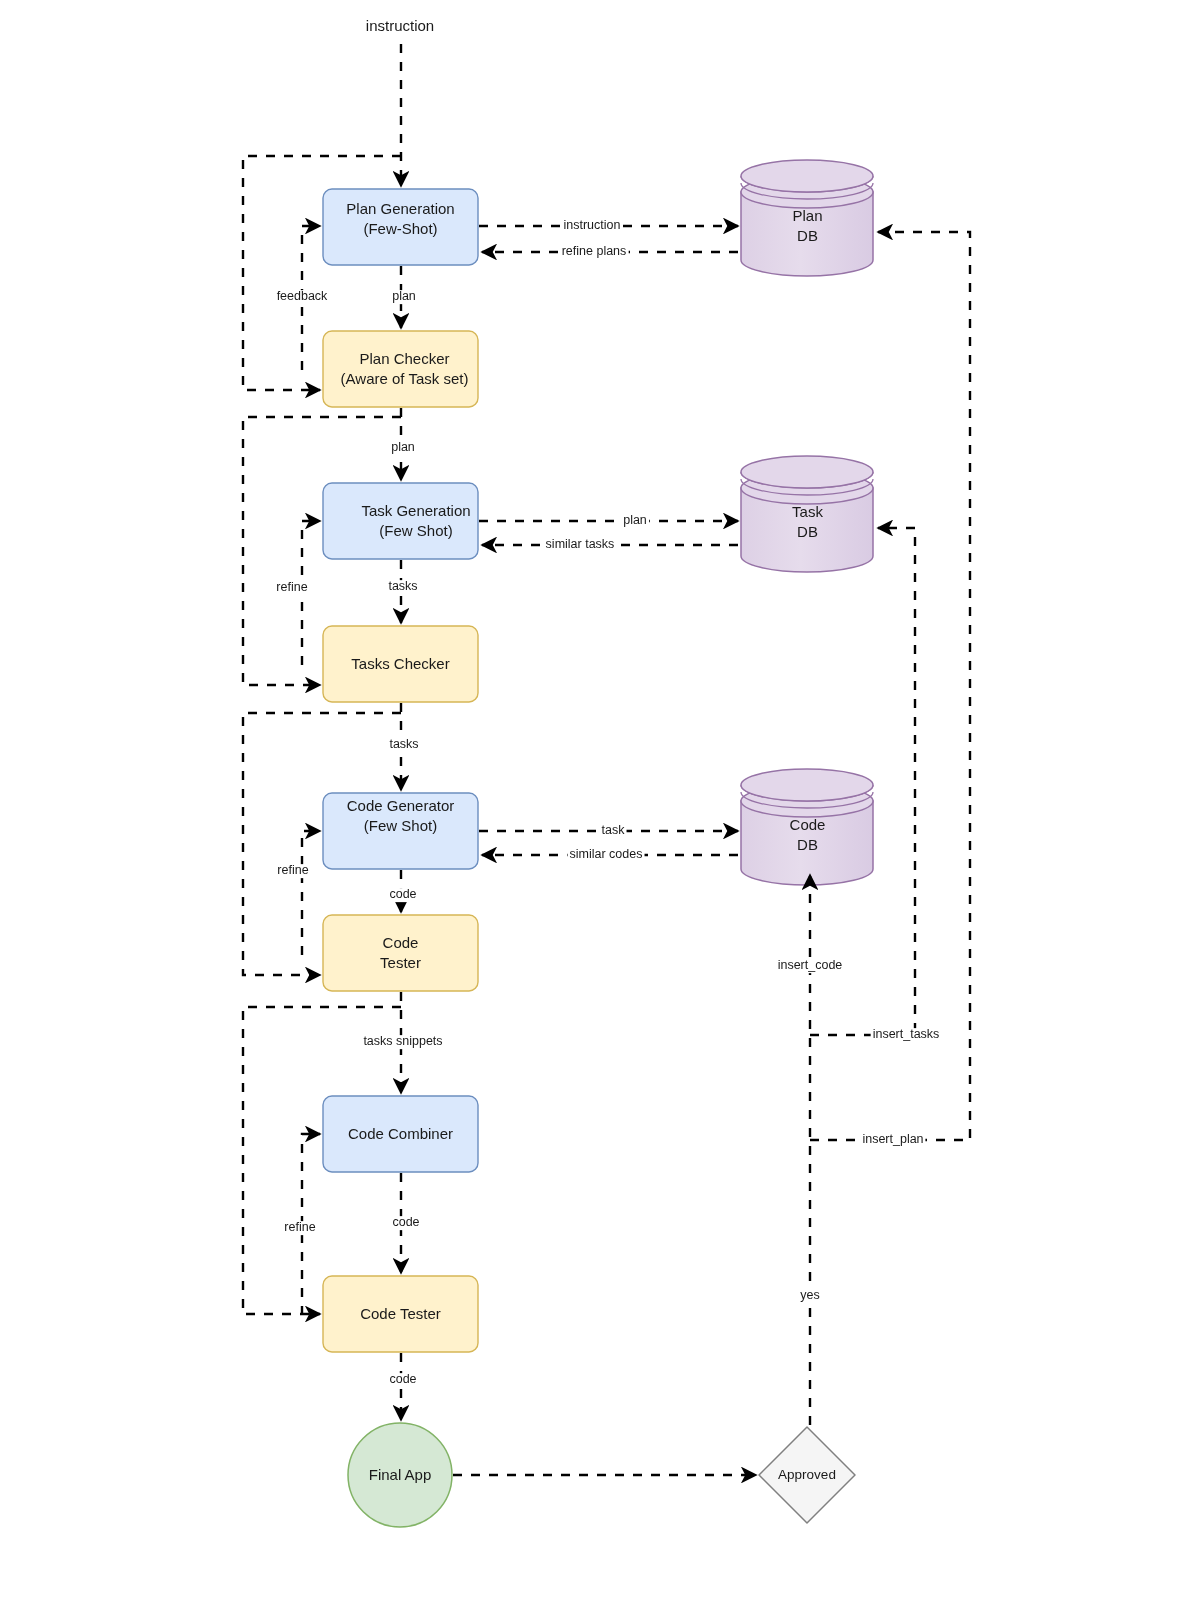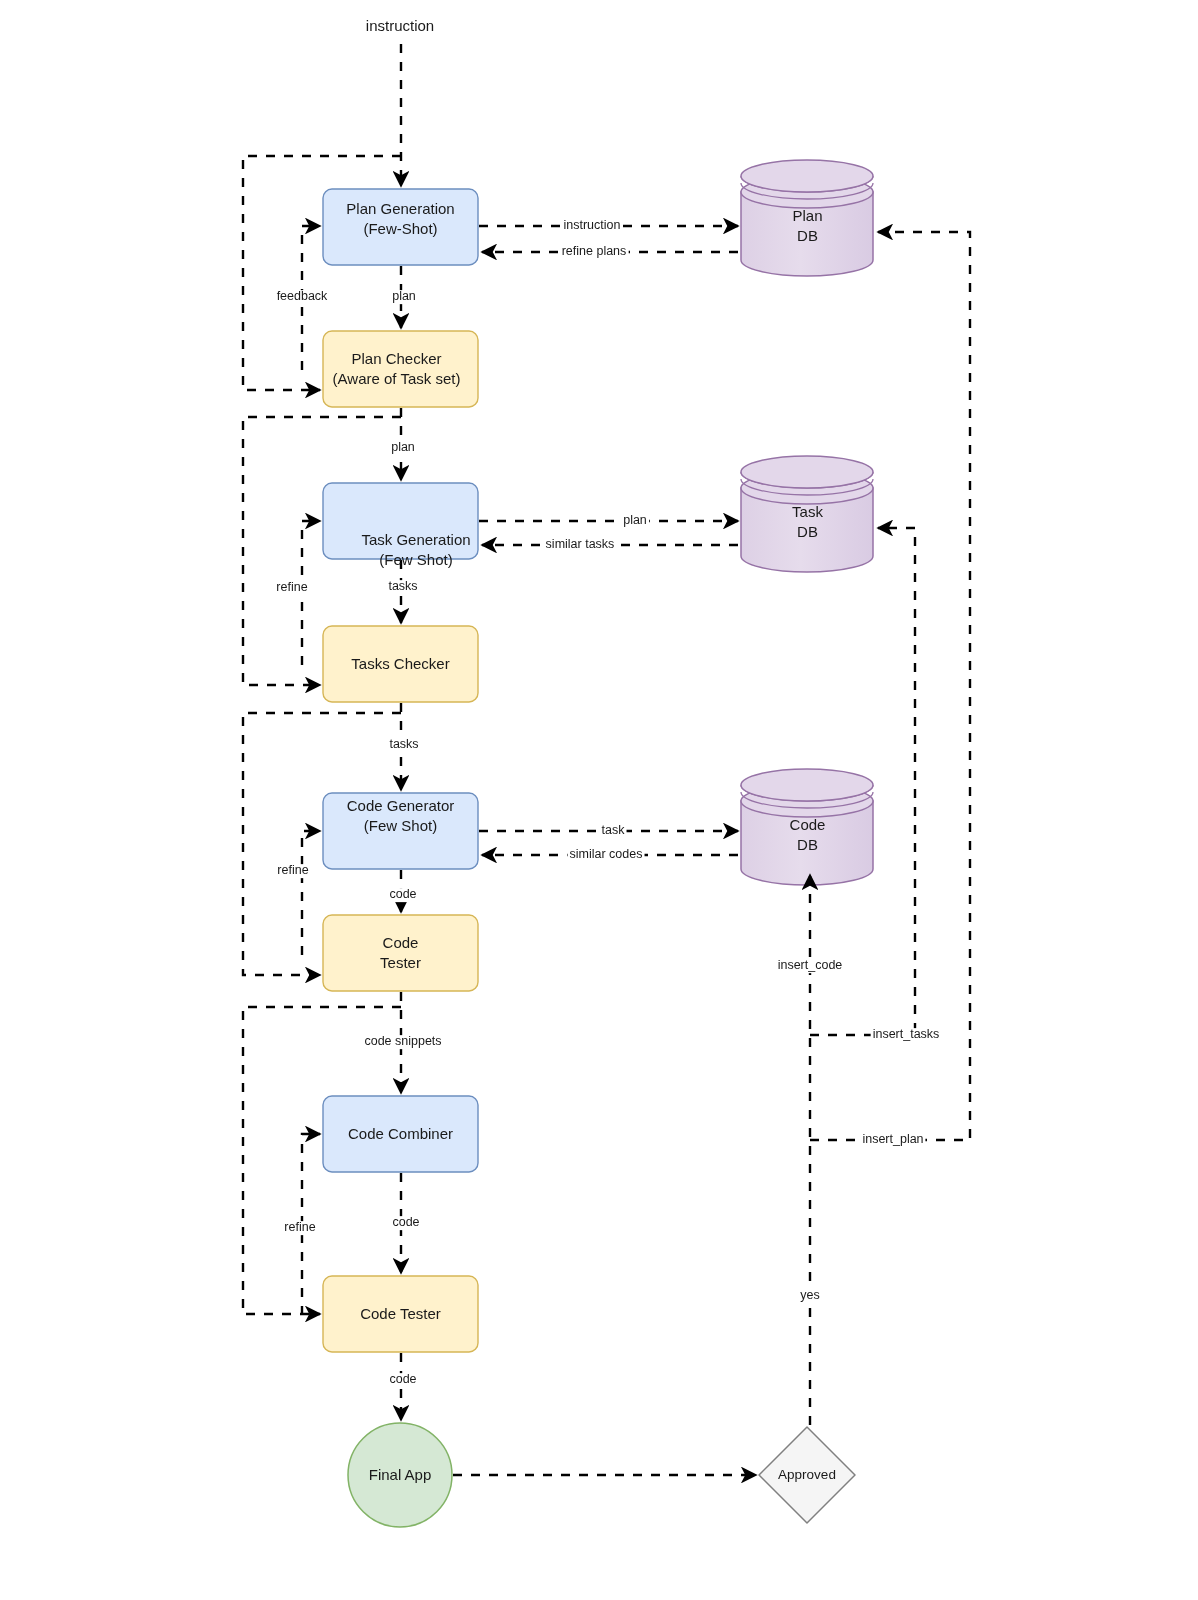--- a/index.html
+++ b/index.html
@@ -165,24 +165,24 @@
 
     <path d="M 810 1140 L 970 1140 L 970 232 L 878 232" marker-end="url(#arrow)"></path>
   </g>
 </svg>
 
 <div class="node-label" style="left:340px;top:16px;width:120px;height:20px;">instruction</div>
 
 <div class="node-label" style="left:323px;top:189px;width:155px;height:60px;">Plan Generation
 (Few-Shot)</div>
 
-<div class="node-label" style="left:312px;top:331px;width:169px;height:76px;">Plan Checker
+<div class="node-label" style="left:320px;top:331px;width:169px;height:76px;">Plan Checker
 (Aware of Task set)</div>
 
-<div class="node-label" style="left:323px;top:512px;width:186px;height:76px;">Task Generation
+<div class="node-label" style="left:323px;top:483px;width:186px;height:76px;">Task Generation
 (Few Shot)</div>
 
 <div class="node-label" style="left:323px;top:626px;width:155px;height:76px;">Tasks Checker</div>
 
 <div class="node-label" style="left:323px;top:758px;width:155px;height:84px;margin-top:16px;">Code Generator
 (Few Shot)</div>
 
 <div class="node-label" style="left:323px;top:915px;width:155px;height:76px;">Code
 Tester</div>
 
@@ -210,20 +210,20 @@
 <div class="edge-label el-c" style="left:403px;top:448px;">plan</div>
 <div class="edge-label el-c" style="left:635px;top:521px;">plan</div>
 <div class="edge-label el-c" style="left:580px;top:545px;">similar tasks</div>
 <div class="edge-label el-c" style="left:292px;top:588px;">refine</div>
 <div class="edge-label el-c" style="left:403px;top:587px;">tasks</div>
 <div class="edge-label el-c" style="left:404px;top:745px;">tasks</div>
 <div class="edge-label el-c" style="left:613px;top:831px;">task</div>
 <div class="edge-label el-c" style="left:606px;top:855px;">similar codes</div>
 <div class="edge-label el-c" style="left:293px;top:871px;">refine</div>
 <div class="edge-label el-c" style="left:403px;top:895px;">code</div>
-<div class="edge-label el-c" style="left:403px;top:1042px;">code snippets</div>
+<div class="edge-label el-c" style="left:403px;top:1042px;">tasks snippets</div>
 <div class="edge-label el-c" style="left:300px;top:1228px;">refine</div>
 <div class="edge-label el-c" style="left:406px;top:1223px;">code</div>
 <div class="edge-label el-c" style="left:403px;top:1380px;">code</div>
 <div class="edge-label el-c" style="left:810px;top:966px;">insert_code</div>
 <div class="edge-label el-c" style="left:862px;top:1035px;margin-left:44px;">insert_tasks</div>
 <div class="edge-label el-c" style="left:893px;top:1140px;">insert_plan</div>
 <div class="edge-label el-c" style="left:810px;top:1296px;">yes</div>
 
 </body></html>

